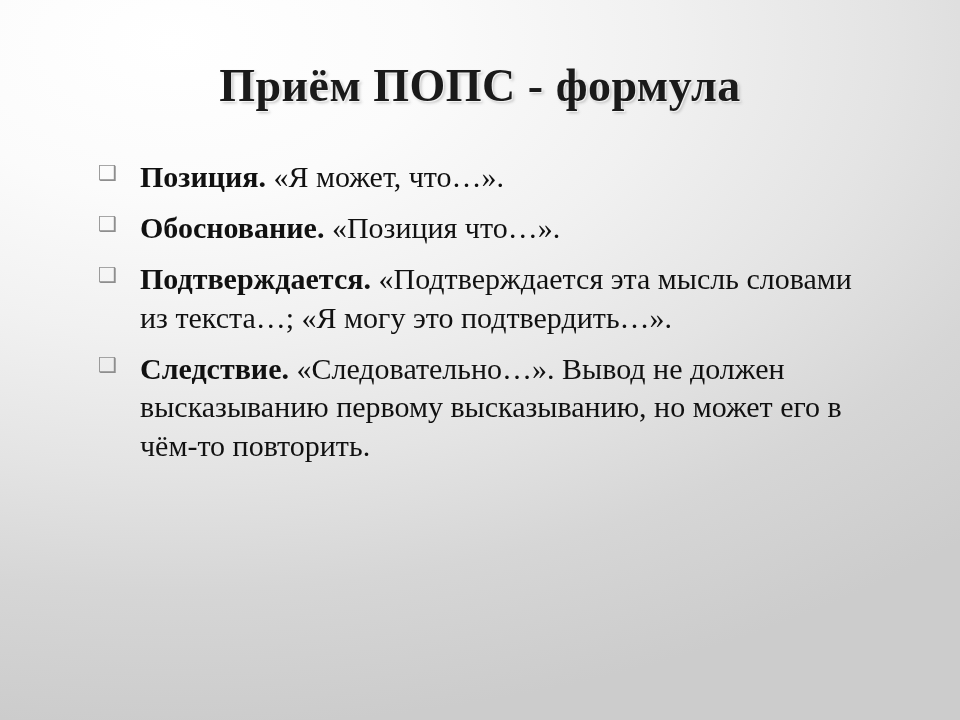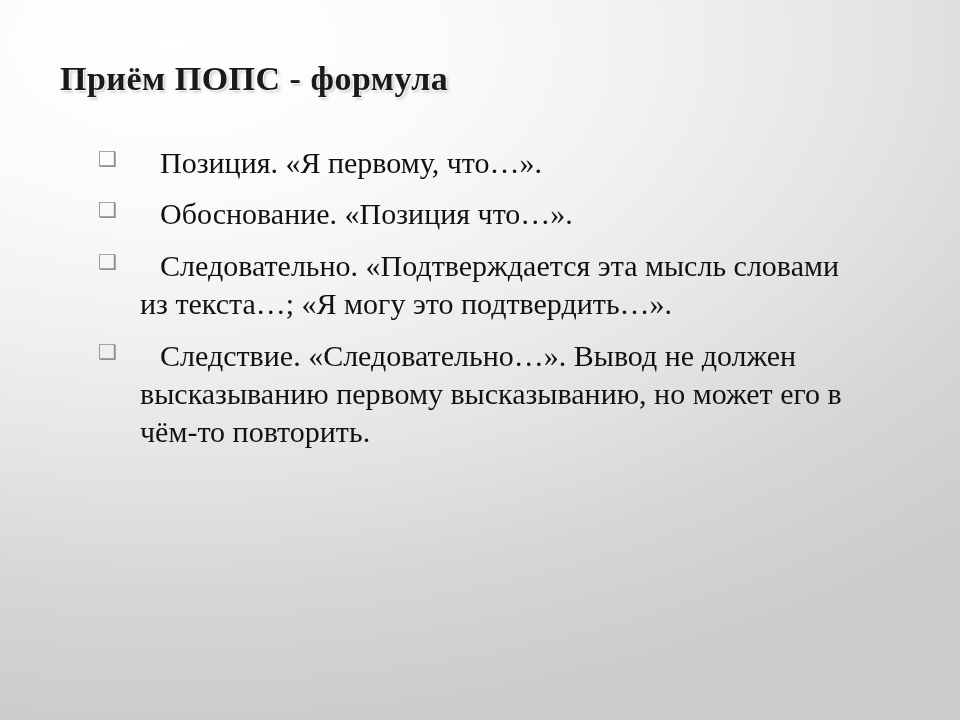--- a/index.html
+++ b/index.html
@@ -28,23 +28,24 @@
     position: absolute;
     left: 0;
     top: 0;
     right: 0;
     bottom: 0;
     padding: 44px 60px 0 60px;
     box-sizing: border-box;
   }
 
   .title {
+    text-align: center;
     font-family: "Liberation Serif", serif;
     font-weight: bold;
-    font-size: 34px;
+    font-size: 46px;
     line-height: 1.12;
     color: #1a1a1a;
     letter-spacing: 0.5px;
     margin: 16px 0 0 0;
     text-shadow: 1px 1px 1px rgba(255,255,255,0.85), 2px 2px 3px rgba(120,120,120,0.45);
   }
 
   .body-list {
     list-style: none;
     margin: 46px 0 0 0;
@@ -70,51 +71,50 @@
     height: 24px;
     color: #8e8e8e;
     font-family: "DejaVu Sans", sans-serif;
     font-size: 21px;
     line-height: 22px;
     text-align: center;
     user-select: none;
   }
 
   .lead {
-    font-weight: normal;
-    margin-left: 20px;
+    font-weight: bold;
   }
 
   .rest {
     font-weight: normal;
   }
 </style>
 </head>
 <body>
 
 <div class="slide">
   <div class="slide-inner">
 
     <h1 class="title">Приём ПОПС - формула</h1>
 
     <ul class="body-list">
 
       <li>
         <span class="bullet-glyph">❑</span>
-        <span class="lead">Позиция.</span><span class="rest"> «Я первому, что…».</span>
+        <span class="lead">Позиция.</span><span class="rest"> «Я может, что…».</span>
       </li>
 
       <li>
         <span class="bullet-glyph">❑</span>
         <span class="lead">Обоснование.</span><span class="rest"> «Позиция что…».</span>
       </li>
 
       <li>
         <span class="bullet-glyph">❑</span>
-        <span class="lead">Следовательно.</span><span class="rest"> «Подтверждается эта мысль словами из текста…; «Я могу это подтвердить…».</span>
+        <span class="lead">Подтверждается.</span><span class="rest"> «Подтверждается эта мысль словами из текста…; «Я могу это подтвердить…».</span>
       </li>
 
       <li>
         <span class="bullet-glyph">❑</span>
         <span class="lead"> Следствие.</span><span class="rest"> «Следовательно…». Вывод не должен высказыванию первому высказыванию, но может его в чём-то повторить.</span>
       </li>
 
     </ul>
   </div>
 </div>

